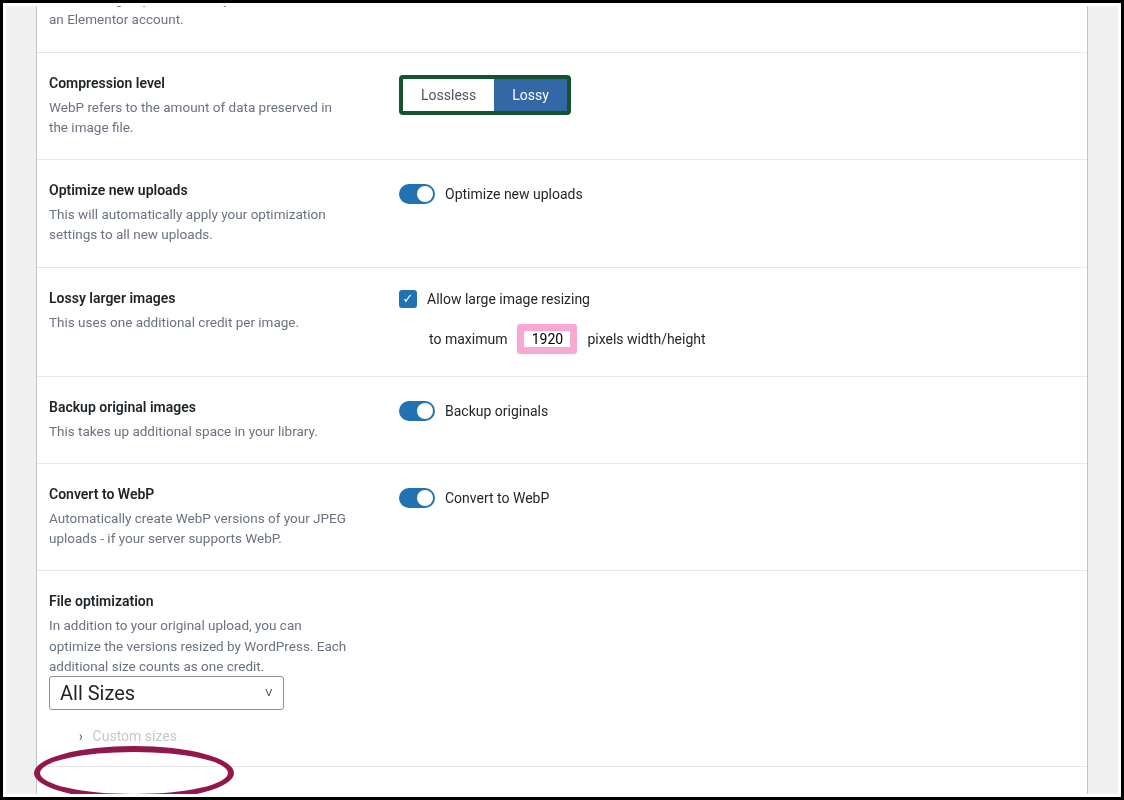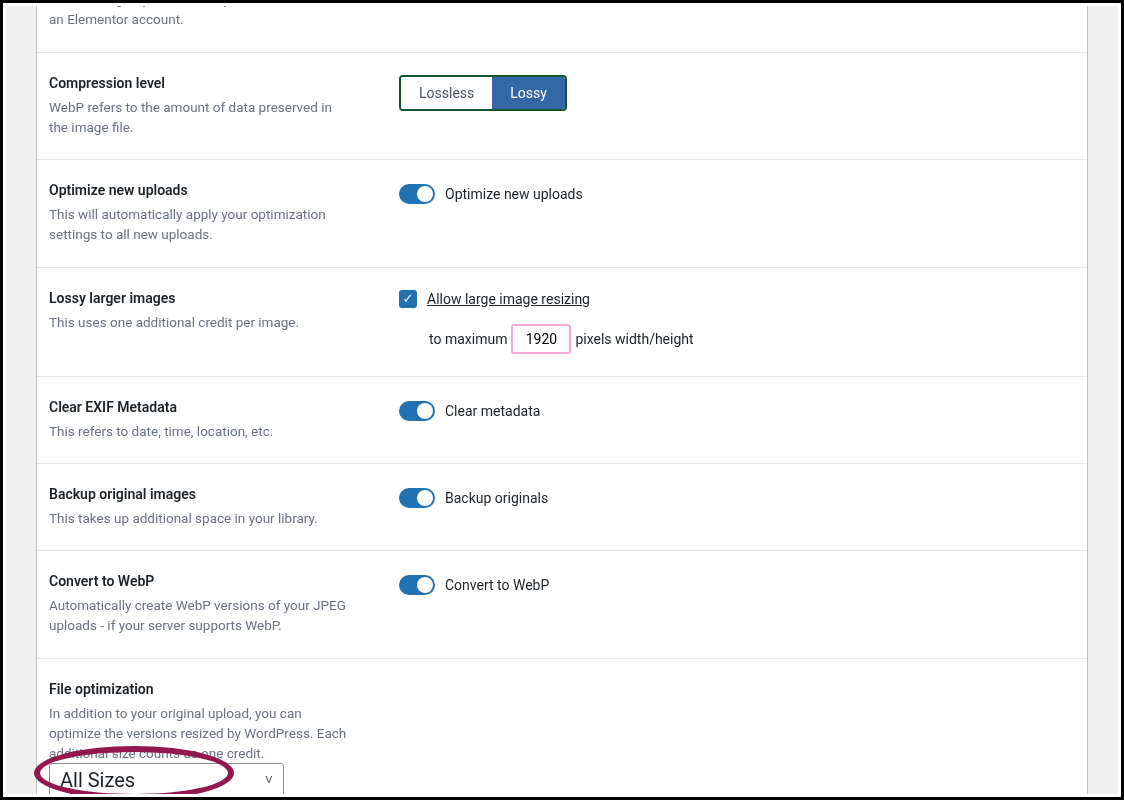--- a/index.html
+++ b/index.html
@@ -59,21 +59,21 @@
     margin-bottom: 6px;
   }
   .desc {
     font-size: 13.5px;
     color: #6b7280;
     line-height: 1.5;
     max-width: 300px;
   }
   .seg {
     display: inline-flex;
-    border: 2px solid #14532d;
+    border: 4px solid #14532d;
     border-radius: 4px;
     overflow: hidden;
   }
   .seg-btn {
     padding: 8px 18px;
     font-size: 14px;
     cursor: pointer;
     background: #fff;
     color: #4b5563;
     border: none;
@@ -104,34 +104,34 @@
   .checkbox {
     width: 18px; height: 18px;
     border-radius: 3px;
     background: #2271b1;
     display: flex;
     align-items: center;
     justify-content: center;
     color: #fff;
     font-size: 13px;
   }
-  .check-label { font-size: 14px; color: #1d2327; text-decoration: underline; }
+  .check-label { font-size: 14px; color: #1d2327; }
   .max-row {
     display: flex;
     align-items: center;
-    gap: 4px;
+    gap: 10px;
     margin-top: 16px;
     margin-left: 30px;
     font-size: 14px;
     color: #1d2327;
   }
   .num-input {
     width: 60px;
     height: 30px;
-    border: 2px solid #f9a8d4;
+    border: 7px solid #f9a8d4;
     border-radius: 3px;
     font-size: 14px;
     text-align: center;
     font-family: inherit;
   }
   .select {
     width: 235px;
     height: 34px;
     border: 1px solid #8c8f94;
     border-radius: 3px;
@@ -229,32 +229,20 @@
         <span class="check-label">Allow large image resizing</span>
       </div>
       <div class="max-row">
         <span>to maximum</span>
         <input class="num-input" value="1920" style="">
         <span>pixels width/height</span>
       </div>
     </div>
   </div>
 
-  <div class="row">
-    <div class="left">
-      <div class="title">Clear EXIF Metadata</div>
-      <div class="desc">This refers to date, time, location, etc.</div>
-    </div>
-    <div class="right">
-      <div class="toggle-row">
-        <div class="toggle"></div>
-        <span class="toggle-label">Clear metadata</span>
-      </div>
-    </div>
-  </div>
 
   <div class="row">
     <div class="left">
       <div class="title">Backup original images</div>
       <div class="desc">This takes up additional space in your library.</div>
     </div>
     <div class="right">
       <div class="toggle-row">
         <div class="toggle"></div>
         <span class="toggle-label">Backup originals</span>

